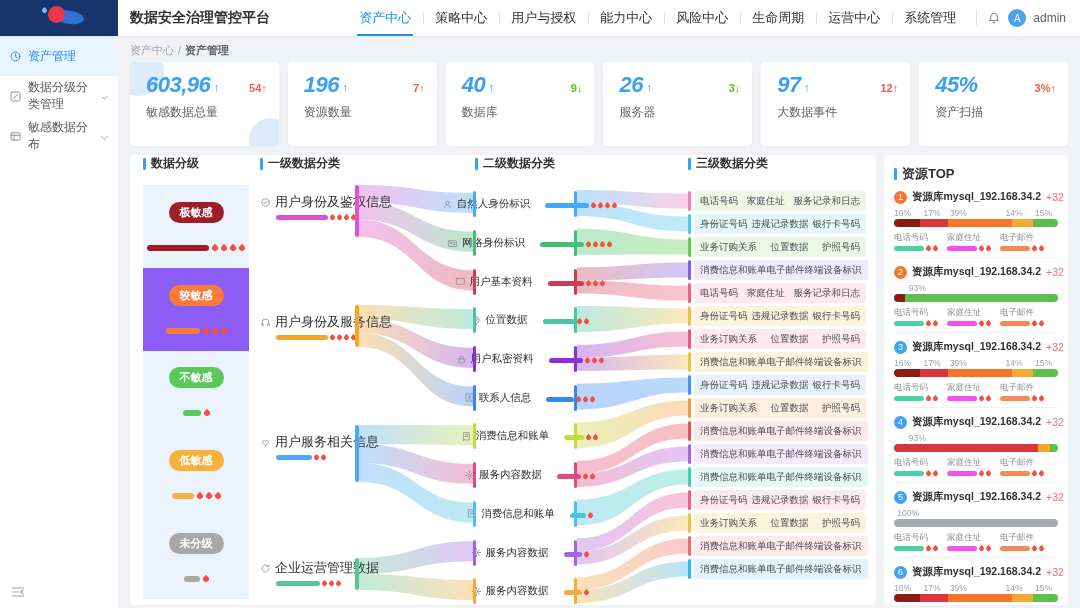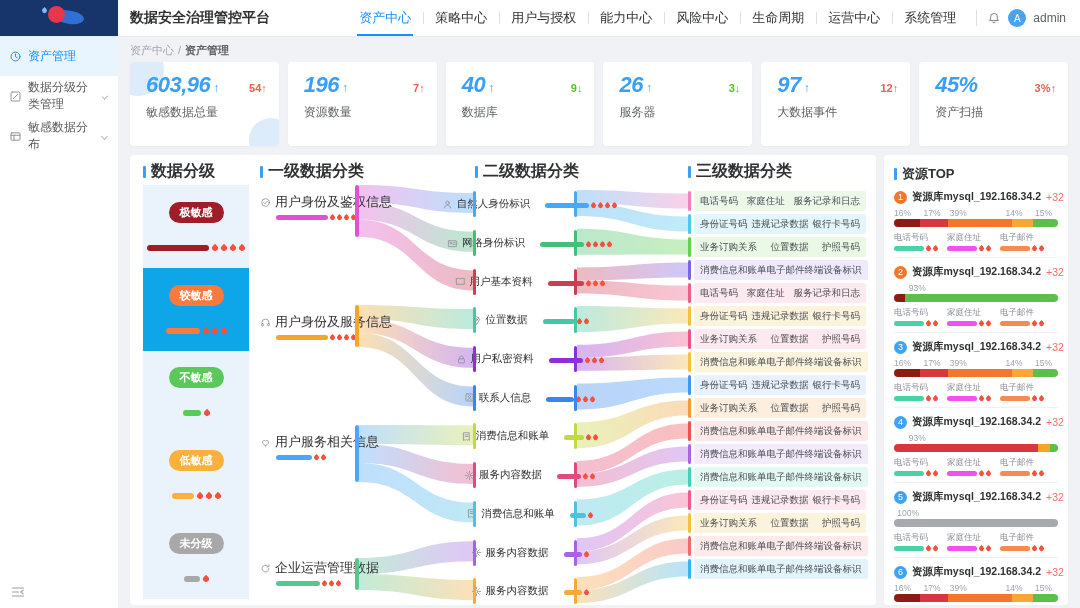--- a/index.html
+++ b/index.html
@@ -46,27 +46,27 @@
   .stat-blob2{position:absolute;right:-14px;bottom:-16px;width:44px;height:44px;border-radius:50%;background:#dcecfa}
   .stat-line1{display:flex;align-items:baseline;position:relative}
   .stat-value{font-size:22px;font-weight:700;font-style:italic;color:#3b9ff5;letter-spacing:-.5px}
   .stat-arrow{font-size:12px;font-weight:700;color:#3b9ff5;margin-left:3px}
   .stat-trend{margin-left:auto;font-size:11px;font-weight:700}
   .stat-label{font-size:12px;color:#606266;margin-top:6px;position:relative}
 
   .main-row{display:flex;gap:8px;margin-top:9px;height:450px}
   .sankey-card{flex:1;position:relative;background:#fff;border-radius:4px;overflow:hidden}
   .sankey-svg{position:absolute;left:0;top:0;pointer-events:none}
-  .col-head{position:absolute;top:6px;font-size:16px;font-weight:700;color:#303133;display:flex;align-items:center;z-index:2}
+  .col-head{position:absolute;top:0;font-size:12px;font-weight:700;color:#303133;display:flex;align-items:center;z-index:2}
   .col-head::before{content:"";width:3px;height:12px;background:#3b9ff5;border-radius:1px;margin-right:5px}
   .h0{left:13px}.h1{left:130px}.h2{left:345px}.h3{left:558px}
 
   .levels{position:absolute;left:13px;top:30px;width:106px;height:414px;background:#eaf3fc;display:flex;flex-direction:column;z-index:1}
   .level-slot{flex:1;display:flex;flex-direction:column;align-items:center;justify-content:center;gap:22px}
-  .level-slot.highlight{background:#0ea5e9}
+  .level-slot.highlight{background:#8b5cf6}
   .level-pill{color:#fff;font-size:11px;font-weight:700;padding:3px 11px;border-radius:11px;white-space:nowrap}
   .bar-flames{display:flex;align-items:center}
   .level-bar{height:6px;border-radius:3px}
   .flame{width:6px;height:6px;background:#f4503f;border-radius:0 50% 50% 50%;transform:rotate(45deg);display:inline-block;margin-left:3px;flex:none}
   .flame-s{width:5px;height:5px;background:#f4503f;border-radius:0 50% 50% 50%;transform:rotate(45deg);display:inline-block;margin-left:2px;flex:none}
 
   .l1-node{position:absolute;left:130px;width:100px;z-index:1}
   .node-line1{display:flex;align-items:center;gap:4px;white-space:nowrap}
   .node-line1 .ic{width:11px;height:11px}
   .l1-label{font-size:13px;color:#303133}

